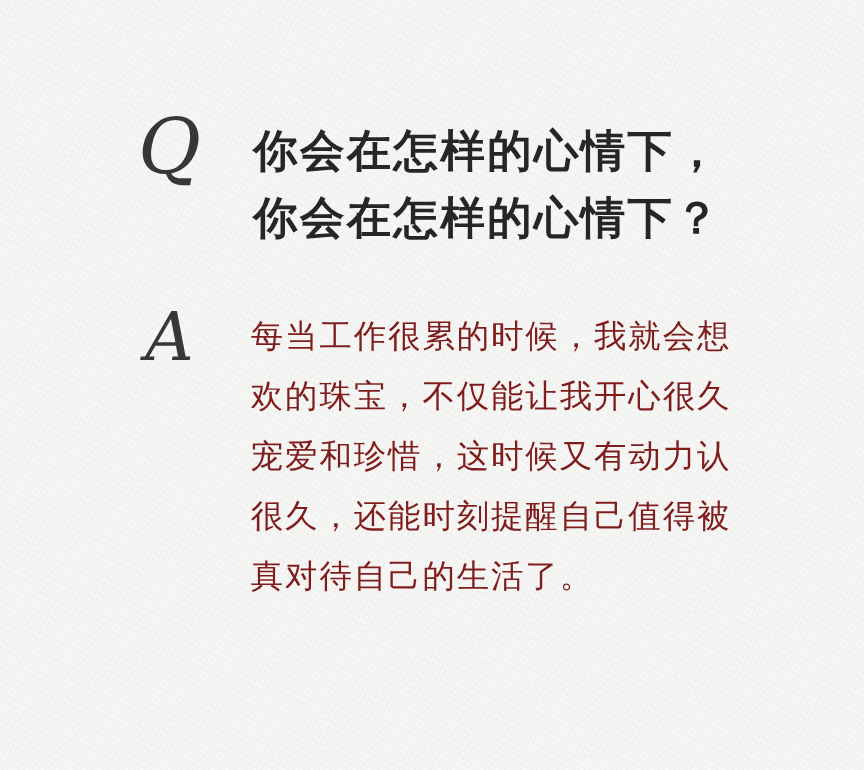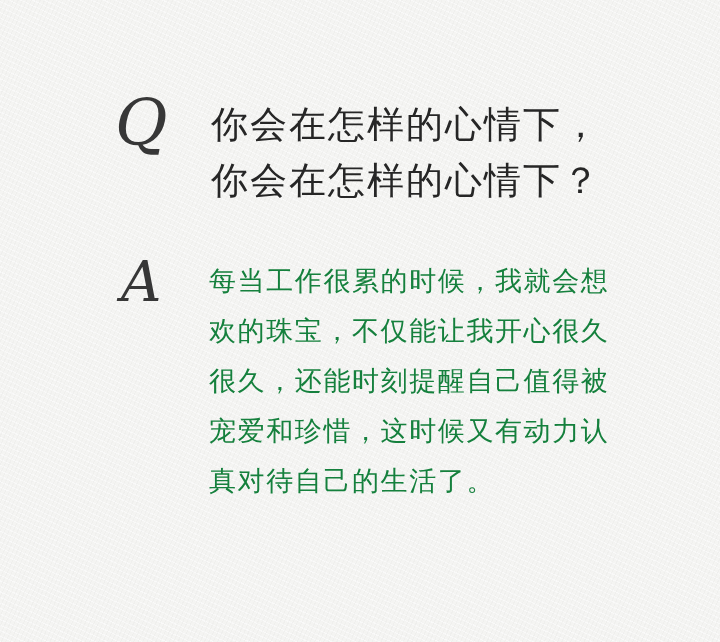--- a/index.html
+++ b/index.html
@@ -46,31 +46,31 @@
     left: 121px;
     top: 254px;
     font-size: 56px;
   }
   .question-block {
     position: absolute;
     left: 211px;
     top: 97px;
     color: #262626;
     font-family: "DejaVu Serif", serif;
-    font-weight: 400;
+    font-weight: 700;
     font-size: 37px;
     line-height: 56px;
     letter-spacing: 2px;
     white-space: nowrap;
   }
   .answer-block {
     position: absolute;
     left: 209px;
     top: 256px;
-    color: #15803d;
+    color: #7f1d1d;
     font-family: "DejaVu Sans", sans-serif;
     font-weight: 300;
     font-size: 27px;
     line-height: 50px;
     letter-spacing: 1.6px;
     white-space: nowrap;
   }
   .text-line {
     display: block;
   }
@@ -96,18 +96,18 @@
   <div class="question-block">
     <span class="text-line">你会在怎样的心情下，</span>
     <span class="text-line">你会在怎样的心情下？</span>
   </div>
 
   <div class="qa-marker a-marker">A</div>
 
   <div class="answer-block">
     <span class="text-line">每当工作很累的时候，我就会想</span>
     <span class="text-line">欢的珠宝，不仅能让我开心很久</span>
+    <span class="text-line">宠爱和珍惜，这时候又有动力认</span>
     <span class="text-line">很久，还能时刻提醒自己值得被</span>
-    <span class="text-line">宠爱和珍惜，这时候又有动力认</span>
     <span class="text-line">真对待自己的生活了。</span>
   </div>
 
 </div>
 
 </body></html>

